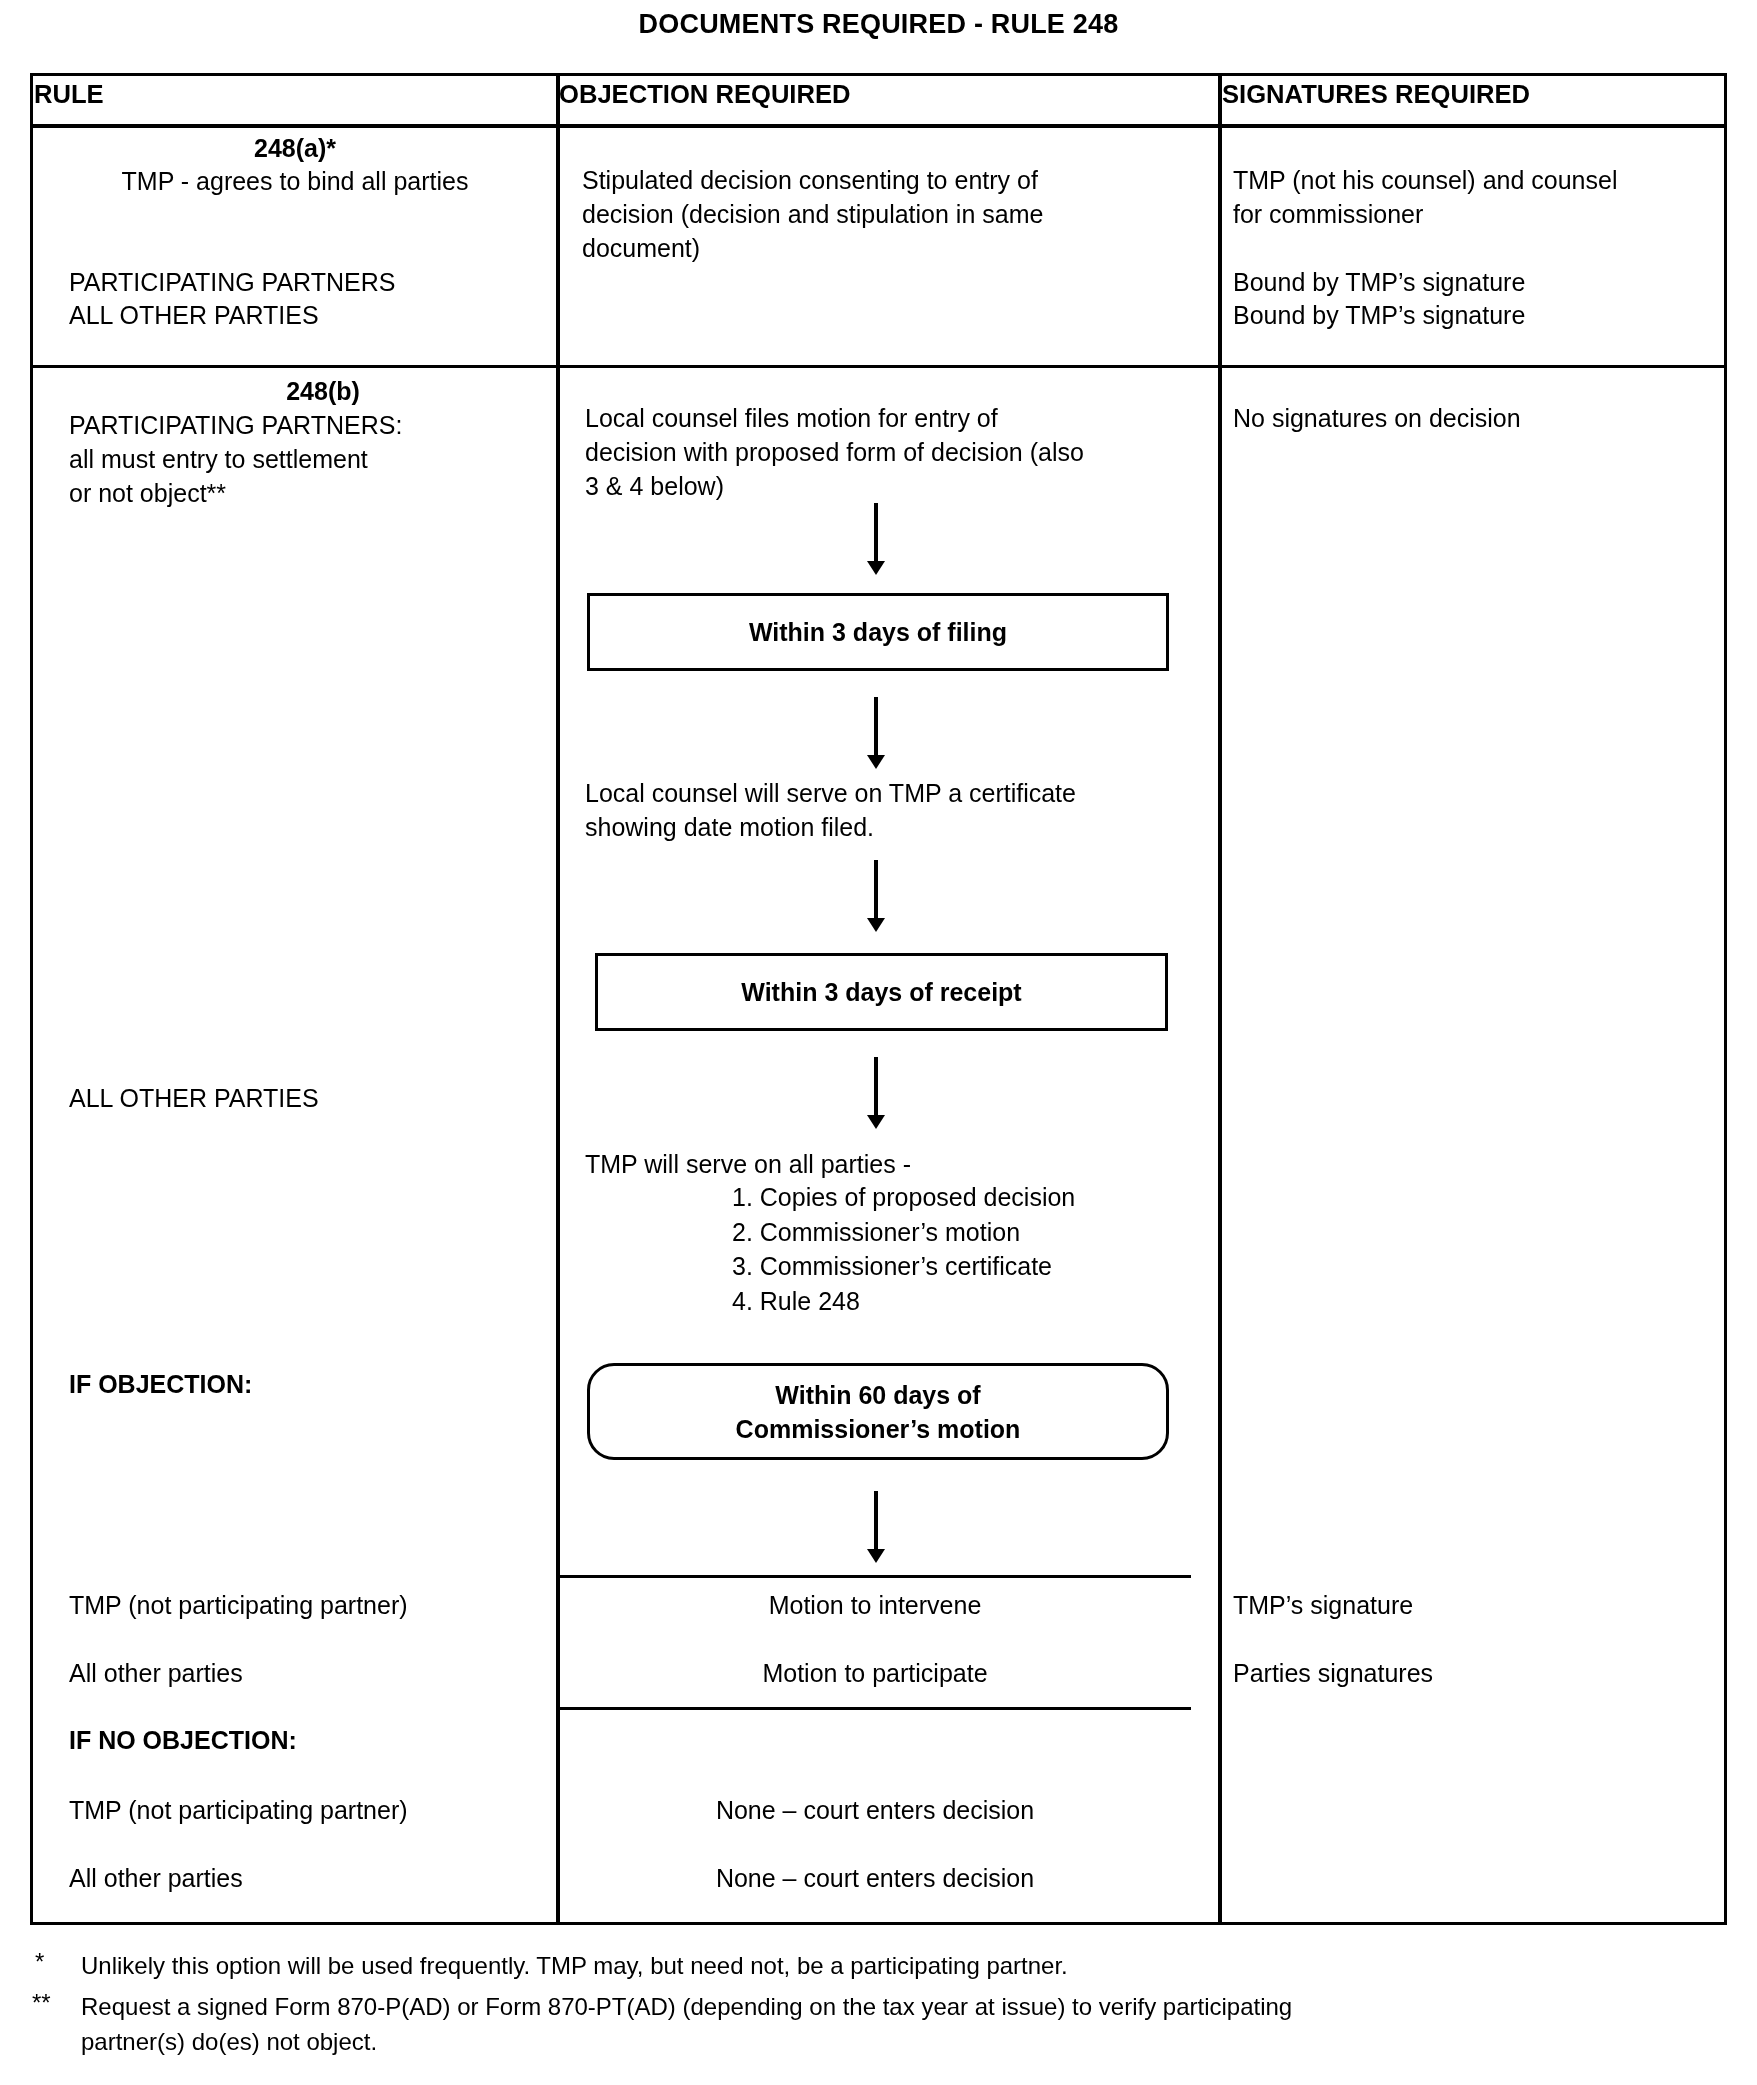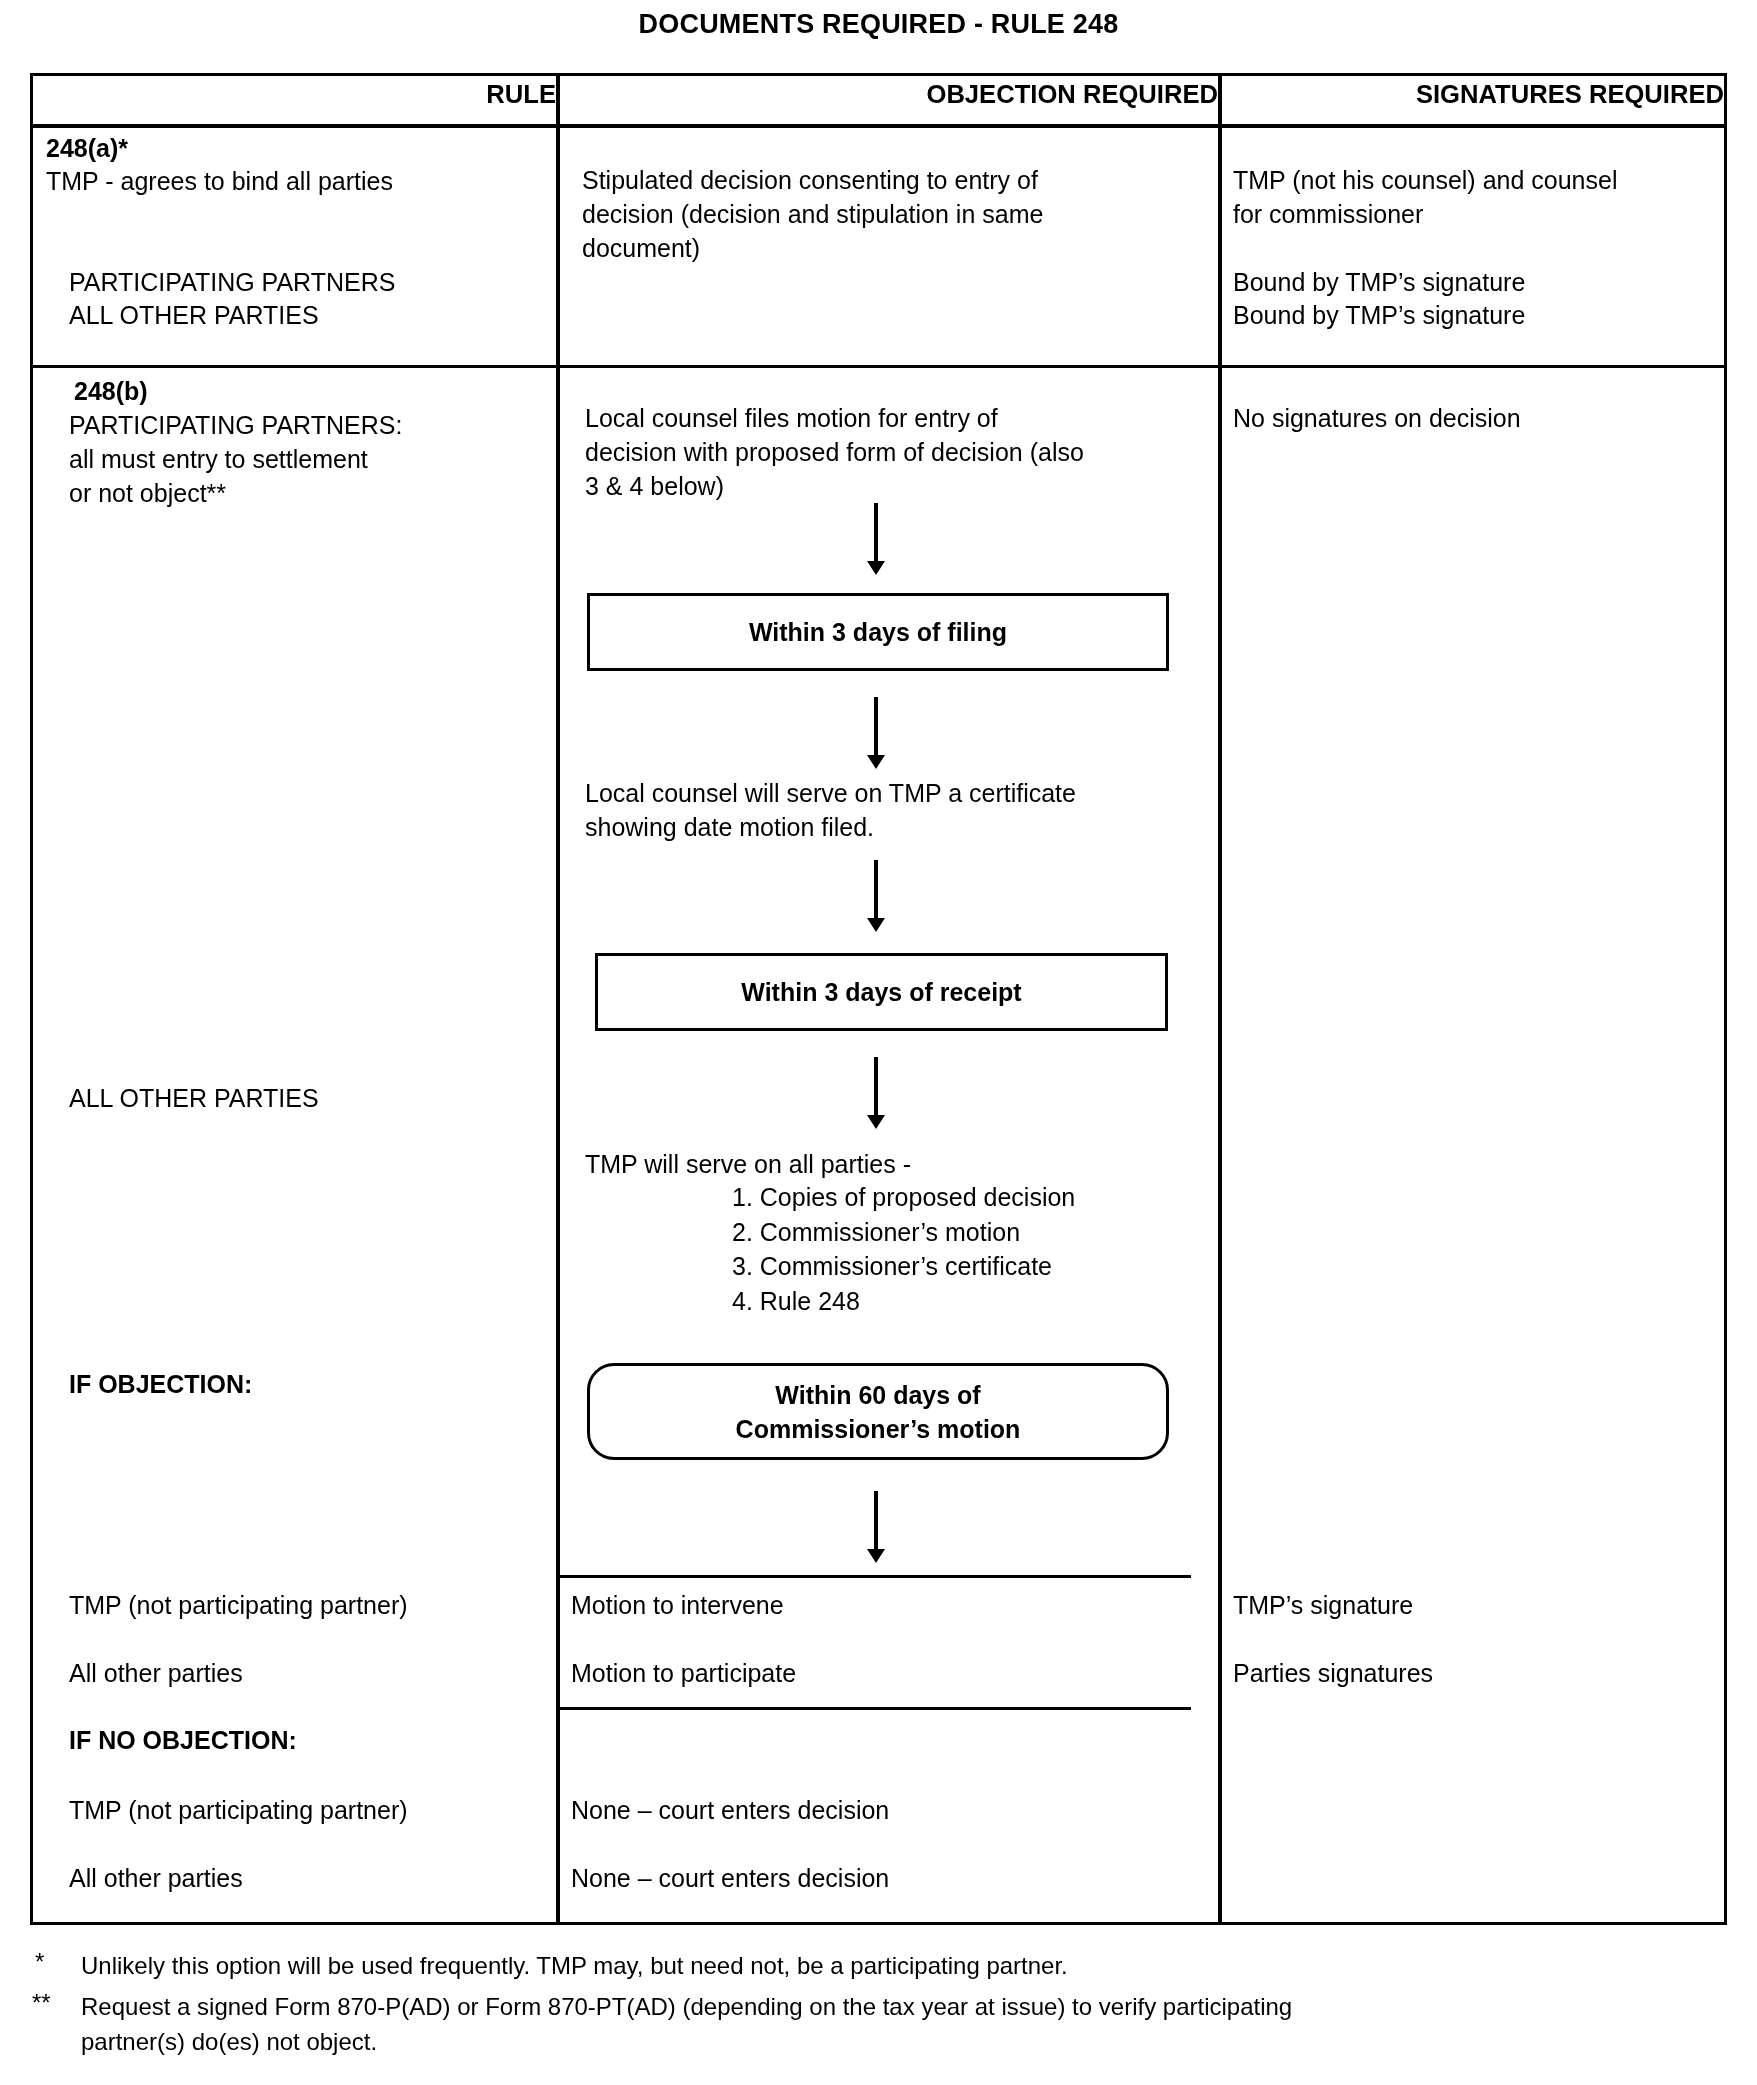--- a/index.html
+++ b/index.html
@@ -81,35 +81,35 @@
     height: 1852px;
     background: #000;
   }
 
   
   .hdr {
     position: absolute;
     top: 80px;
     font-size: 25.6px;
     font-weight: bold;
-    text-align: right;
+    text-align: left;
   }
   .hdr-rule        { left: 34px;   width: 522px; }
   .hdr-documents   { left: 559px;  width: 659px; }
   .hdr-signatures  { left: 1222px; width: 502px; }
 
   
   .t {
     position: absolute;
     font-size: 25px;
     line-height: 34px;
     white-space: pre-line;
   }
   .t.b      { font-weight: bold; }
-  .t.center { text-align: left; padding-left: 12px; }
+  .t.center { text-align: center; }
 
   
   .flowbox {
     position: absolute;
     border: 3.5px solid #000;
     box-sizing: border-box;
     display: flex;
     align-items: center;
     justify-content: center;
     text-align: center;

